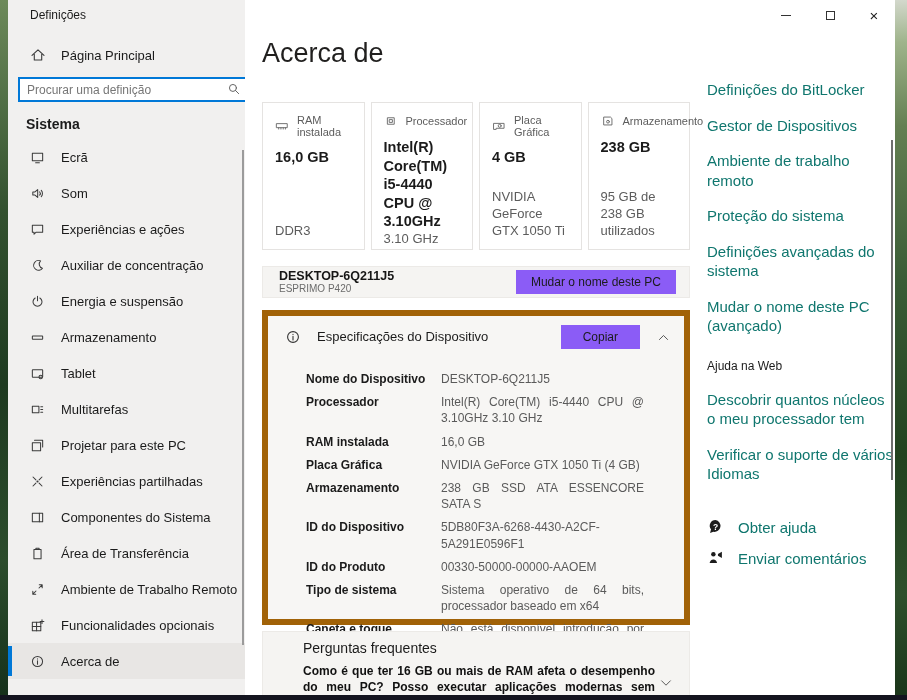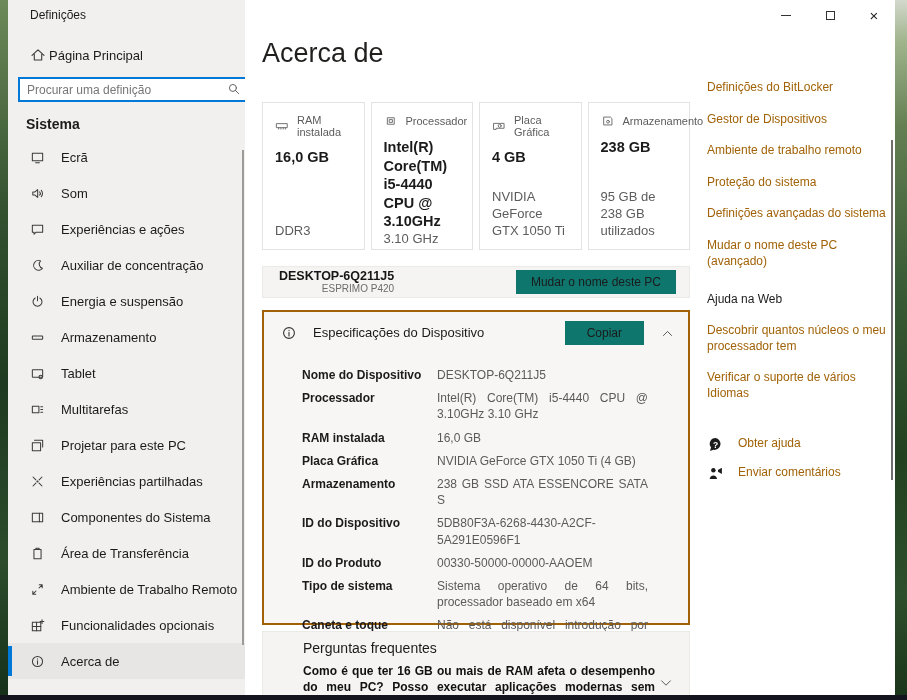--- a/index.html
+++ b/index.html
@@ -24,21 +24,21 @@
   .window {
     position:absolute; left:8px; top:0; width:887px; height:695px;
     background:#fff; overflow:hidden; display:flex;
   }
   
   .sidebar {
     position:relative; width:237px; height:100%; background:#f1f0ef; flex:none;
   }
   .app-title { position:absolute; left:22px; top:8px; font-size:12px; color:#1b1b1b; }
   .home-row {
-    position:absolute; left:22px; top:47px; display:flex; align-items:center; gap:3px;
+    position:absolute; left:22px; top:47px; display:flex; align-items:center; gap:15px;
     font-size:13px; color:#1b1b1b; cursor:default;
   }
   .home-row .icn { width:16px; height:16px; color:#3b3b3b; }
   .search-wrap { position:absolute; left:10px; top:77px; width:230px; height:25px; }
   .search-wrap input {
     width:100%; height:100%; border:2px solid #0078d7; background:#fff;
     font-family:inherit; font-size:12px; padding:0 24px 0 7px; color:#1b1b1b; outline:none;
   }
   .search-wrap input::placeholder { color:#767676; }
   .search-icn {
@@ -81,51 +81,51 @@
   .card-head .icn { width:14px; height:14px; color:#6e6e6e; flex:none; }
   .card-value { margin-top:10px; font-size:14.5px; font-weight:bold; line-height:1.28; color:#1b1b1b; }
   .card-footer { margin-top:auto; font-size:13px; color:#5c5c5c; line-height:1.3; }
   
   .device-panel {
     position:absolute; top:164px; left:0; width:428px; height:32px; margin-top:0;
     background:#f5f4f2; border:1px solid #eceae7; display:flex; align-items:center; padding:0 13px 0 16px;
   }
   .device-names { line-height:1.15; }
   .device-name { font-size:12.5px; font-weight:600; color:#161616; }
-  .device-model { font-size:10px; color:#6b6b6b;text-align:right; }
+  .device-model { font-size:10px; color:#6b6b6b; }
   .btn {
-    background:#0f766e; border:none; font-family:inherit; font-size:12px; color:#1b1b1b;
+    background:#8b5cf6; border:none; font-family:inherit; font-size:12px; color:#1b1b1b;
     padding:5px 15px; cursor:default; white-space:nowrap;
   }
   .rename-btn { margin-left:auto; }
   
   .specs-panel {
     position:absolute; top:208px; left:0; width:428px; height:315px;
-    background:#f7f6f4; border:2px solid #a16207;
+    background:#f7f6f4; border:6px solid #a16207;
   }
   .specs-head { height:41px; display:flex; align-items:center; padding:0 14px 0 17px; }
   .specs-head .icn { width:16px; height:16px; color:#333; margin-right:16px; }
   .specs-title { font-size:13px; color:#1b1b1b; }
   .copy-btn { margin-left:auto; padding:5px 22px; }
   .chev { width:13px; height:13px; color:#444; margin-left:17px; }
   .specs-body { padding:14px 40px 0 38px; }
   .spec-row { display:grid; grid-template-columns:135px 1fr; margin-bottom:7px; }
   .spec-label { font-size:12px; font-weight:600; color:#1b1b1b; line-height:1.35; }
   .spec-value { font-size:12px; color:#5a5a5a; line-height:1.35; text-align:justify; }
   
   .faq-panel {
     position:absolute; top:529px; left:0; width:428px; height:90px;
     background:#f5f4f2; border:1px solid #eceae7; padding:8px 14px 0 40px;
   }
   .faq-title { font-size:14px; color:#1b1b1b; margin-bottom:8px; }
   .faq-q { font-size:12px; font-weight:600; color:#111; line-height:1.32; width:352px; text-align:justify; }
   .faq-chev { position:absolute; right:16px; top:44px; width:14px; height:14px; color:#555; }
   
   .right-col { position:absolute; left:462px; top:80px; width:190px; }
-  a.link { display:block; color:#a16207; font-size:12px; text-decoration:none; margin-bottom:16px; line-height:1.3; }
+  a.link { display:block; color:#0f766e; font-size:15px; text-decoration:none; margin-bottom:16px; line-height:1.3; }
   .help-header { font-size:12px; color:#1b1b1b; margin:23px 0 17px; }
   .icon-link-row { display:flex; align-items:flex-start; gap:14px; margin-bottom:12px; }
   .icon-link-row .icn { width:17px; height:17px; flex:none; }
   .icon-link-row a.link { margin-bottom:0; }
   .gap-lg { margin-top:34px; }
   .main-scrollbar { position:absolute; right:2px; top:140px; width:2px; height:340px; background:#6e6e6e; }
 </style>
 </head>
 <body>
 

